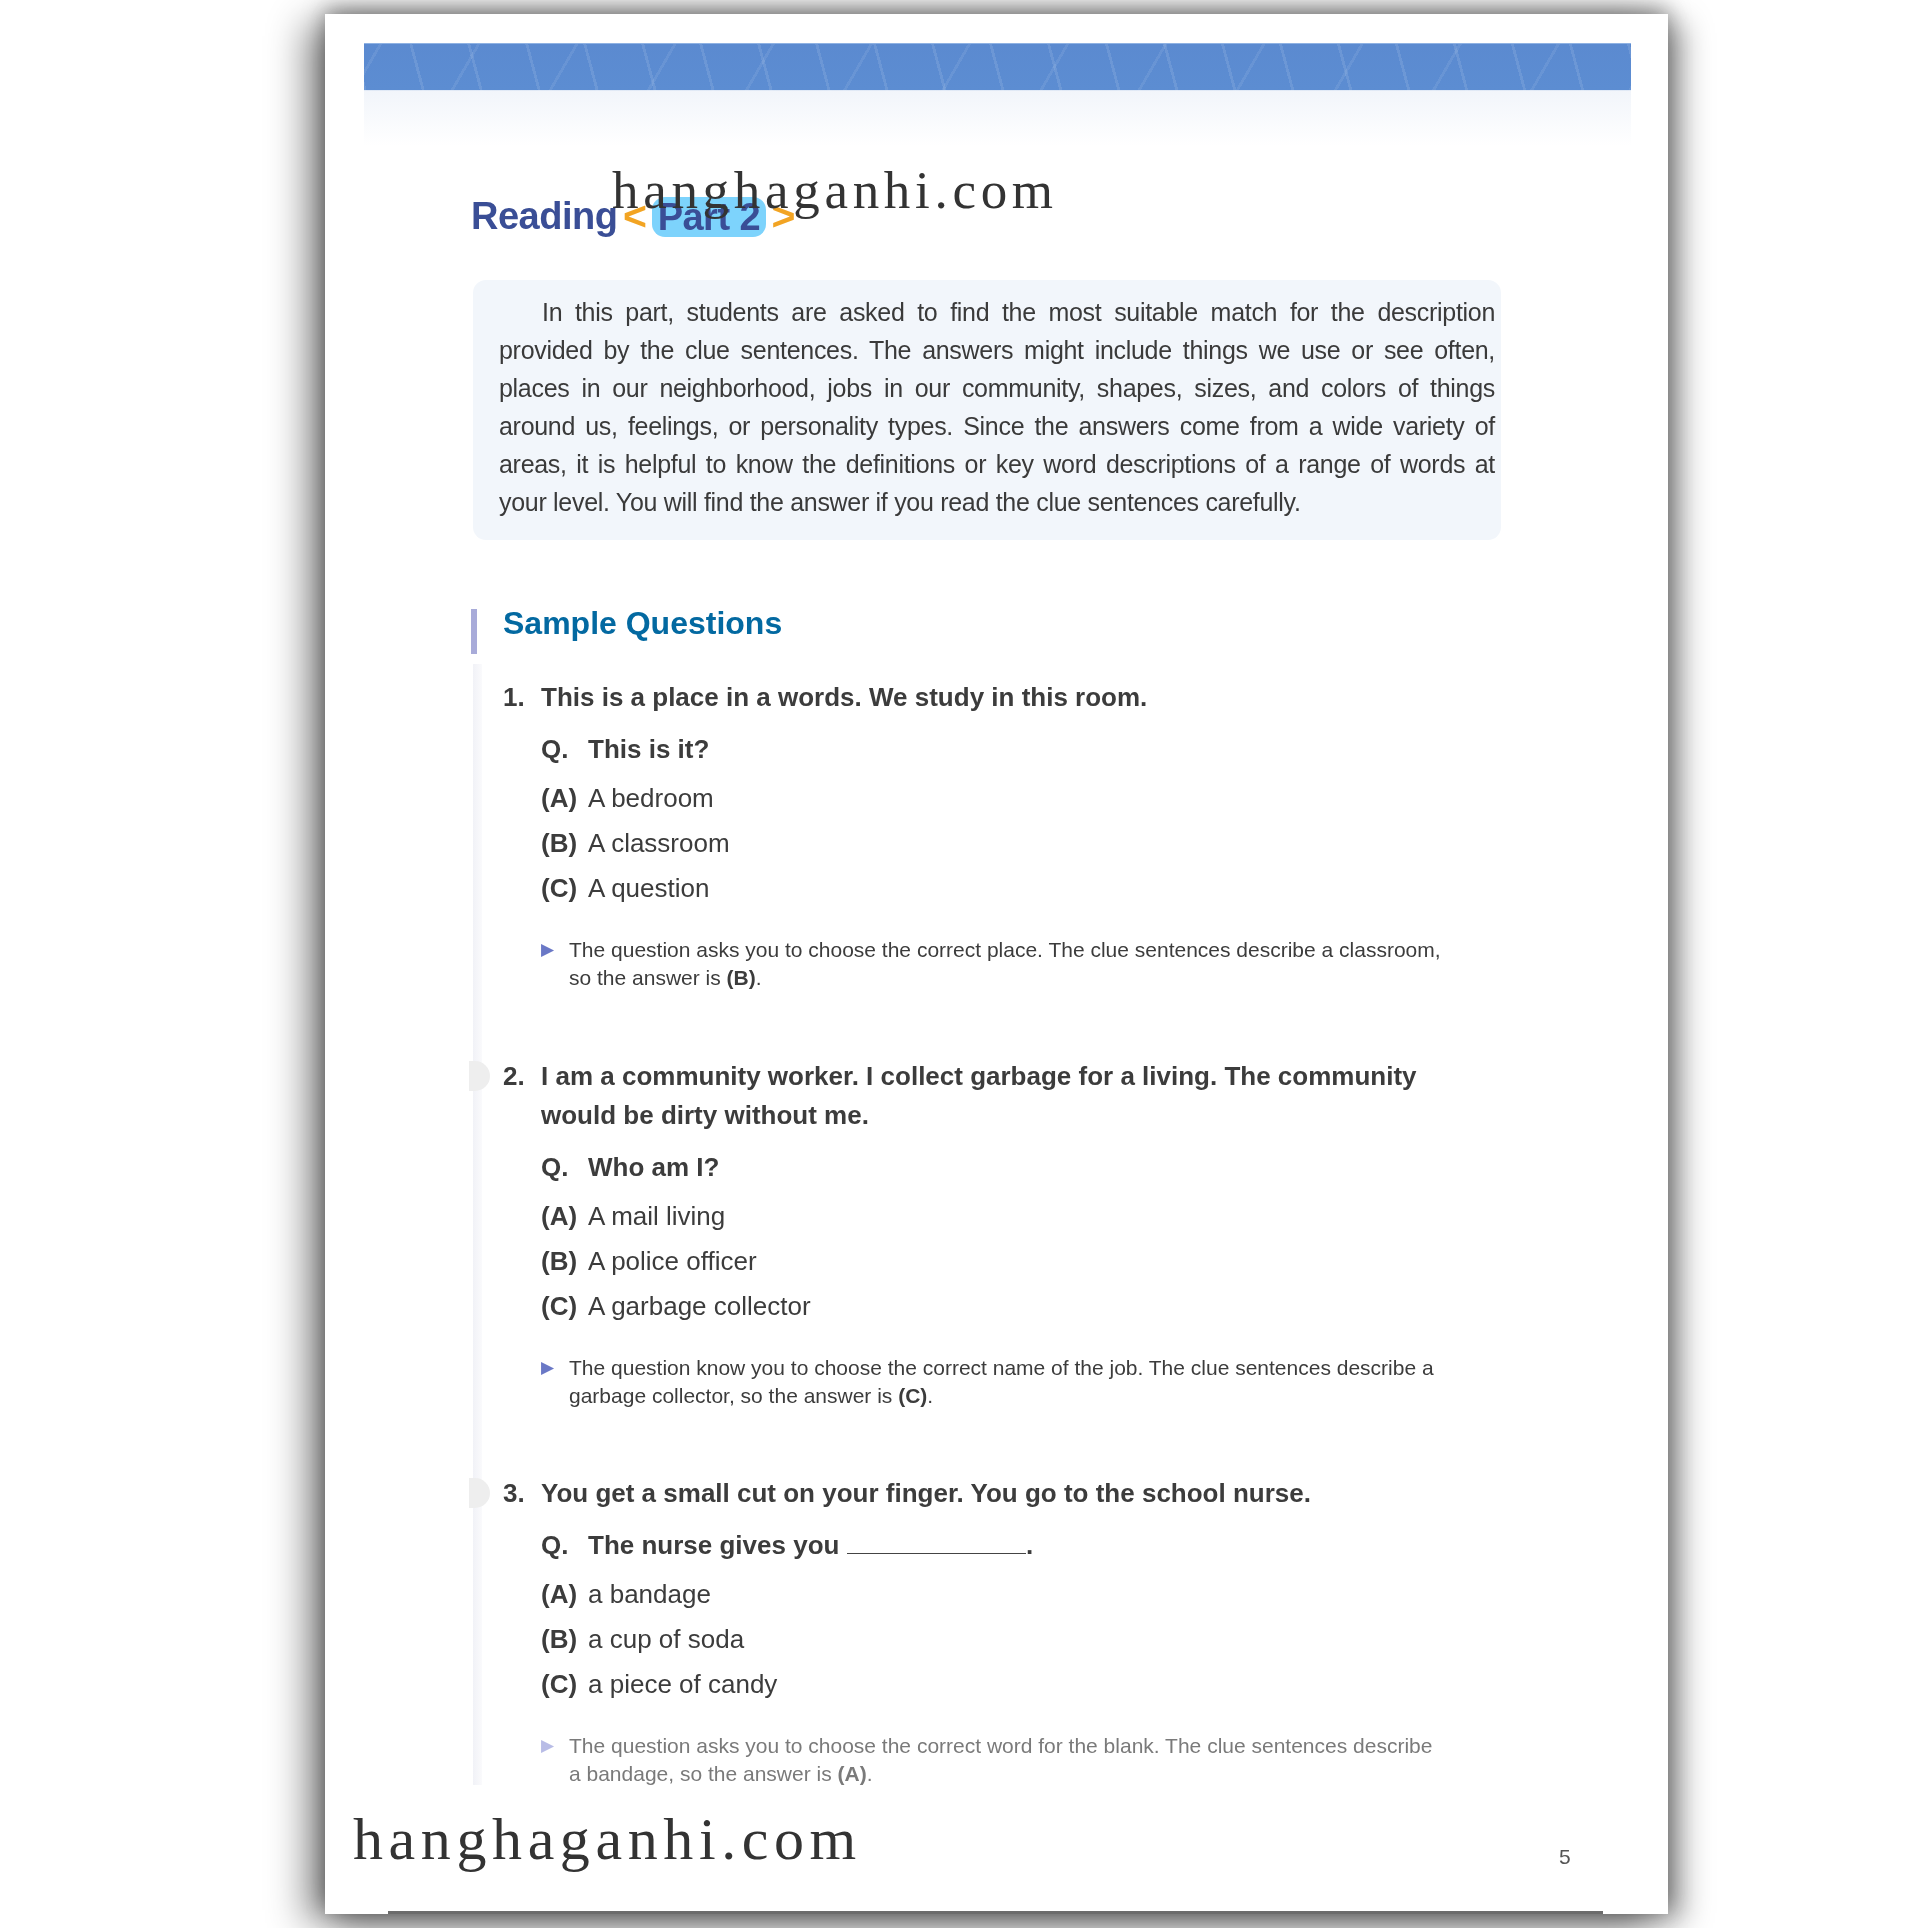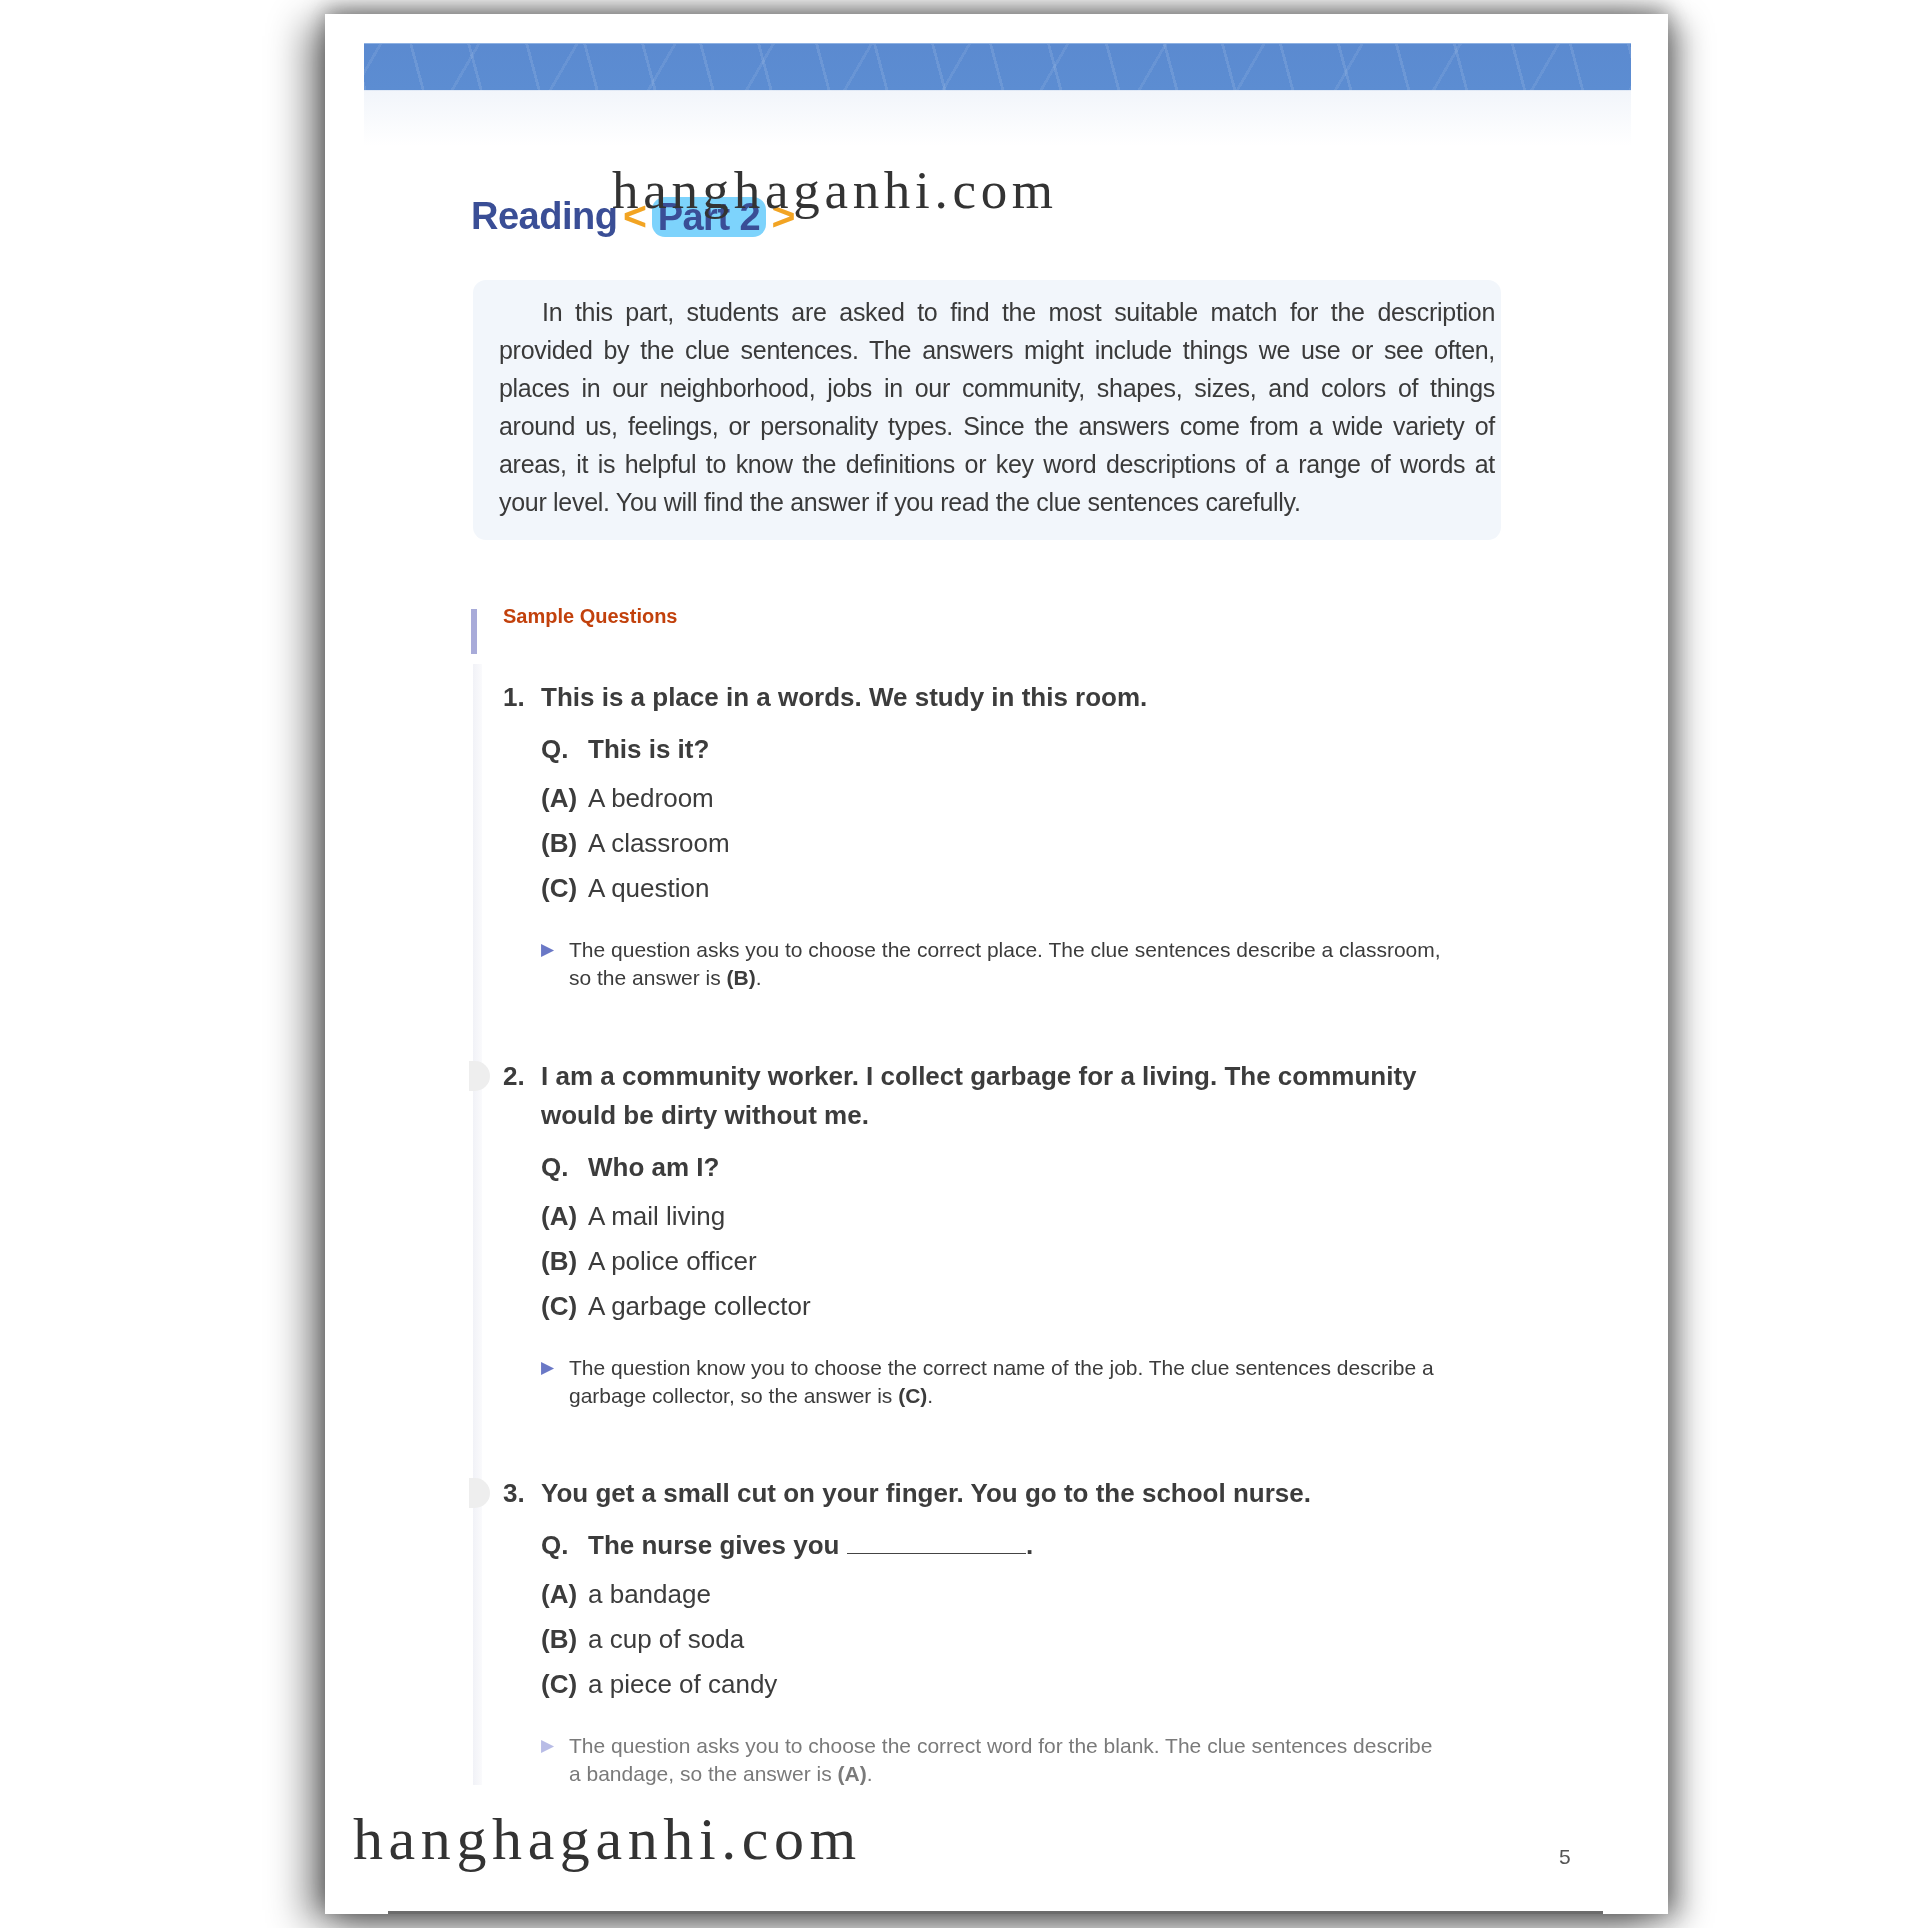--- a/index.html
+++ b/index.html
@@ -46,21 +46,21 @@
     }
     .intro p {
       margin:0; position:absolute; left:26px; top:13px; width:996px;
       font-size:25px; line-height:38px; color:#3a3a3a; text-align:justify; text-indent:43px;
       letter-spacing:-0.3px;
     }
     .sample-bar {
       position:absolute; left:146px; top:595px; width:5.6px; height:45px; background:#a8abd9;
     }
     .sample-heading {
-      position:absolute; left:178px; top:591px; font-size:20px; font-weight:bold; color:#c2410c;
+      position:absolute; left:178px; top:591px; font-size:32px; font-weight:bold; color:#0369a1;
     }
     .left-rail {
       position:absolute; left:148px; top:650px; width:9.4px; height:1121px;
       background:linear-gradient(90deg, #f1f2f7, #fafafc);
     }
     .q-block { position:absolute; left:178px; width:942px; color:#3c3c3c; }
     .q-num-dot {
       position:absolute; left:-34px; width:21px; height:30px; border-radius:0 15px 15px 0; background:#eeeeee;
     }
     .q-stem { font-size:26px; font-weight:bold; line-height:39px; display:flex; }

